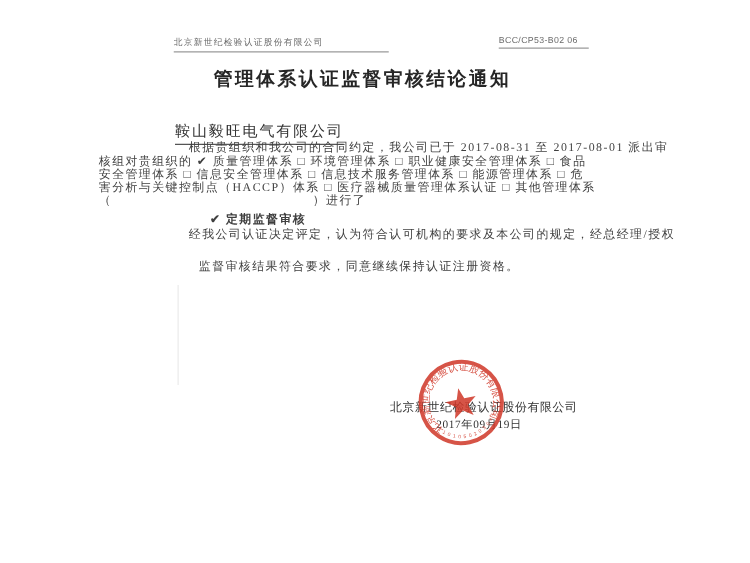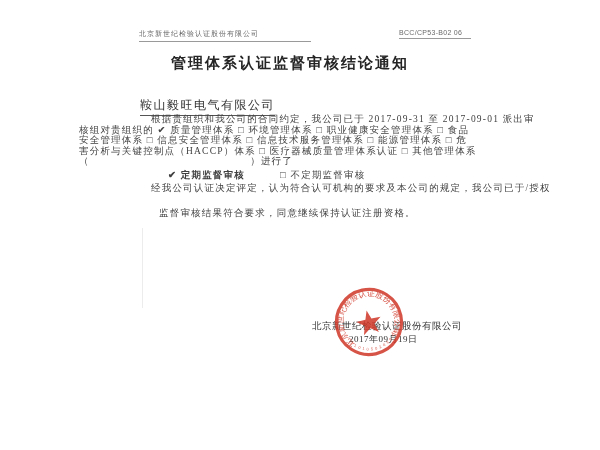--- a/index.html
+++ b/index.html
@@ -61,34 +61,33 @@
 
   <div class="abs header-left">北京新世纪检验认证股份有限公司</div>
 
   <div class="abs header-right">BCC/CP53-B02 06</div>
 
   <div class="abs title">管理体系认证监督审核结论通知</div>
 
   <div class="abs recipient">鞍山毅旺电气有限公司</div>
 
   <div class="abs bodytext para1">
-    <div class="ln0">根据贵组织和我公司的合同约定，我公司已于 2017-09-31 至 2017-09-01 派出审</div>
+    <div class="ln0">根据贵组织和我公司的合同约定，我公司已于 2017-08-31 至 2017-08-01 派出审</div>
     <div>核组对贵组织的 ✔ 质量管理体系 □ 环境管理体系 □ 职业健康安全管理体系 □ 食品</div>
     <div>安全管理体系 □ 信息安全管理体系 □ 信息技术服务管理体系 □ 能源管理体系 □ 危</div>
     <div>害分析与关键控制点（HACCP）体系 □ 医疗器械质量管理体系认证 □ 其他管理体系</div>
     <div>（　　　　　　　　　　　　　　　）进行了</div>
   </div>
 
   <div class="abs bodytext audit-row">
     <span class="audit-checked">✔ 定期监督审核</span>
-    <span class="audit-unchecked">□ 不定期监督审核</span>
   </div>
 
   <div class="abs bodytext para2">
-    <div class="ln0">经我公司认证决定评定，认为符合认可机构的要求及本公司的规定，我公司已于/授权</div>
+    <div class="ln0">经我公司认证决定评定，认为符合认可机构的要求及本公司的规定，经总经理/授权</div>
   </div>
 
   <div class="abs bodytext conclusion">监督审核结果符合要求，同意继续保持认证注册资格。</div>
 
   <div class="abs crease"></div>
 
   <div class="abs sign-company">北京新世纪检验认证股份有限公司</div>
 
   <div class="abs sign-date">2017年09月19日</div>
 

